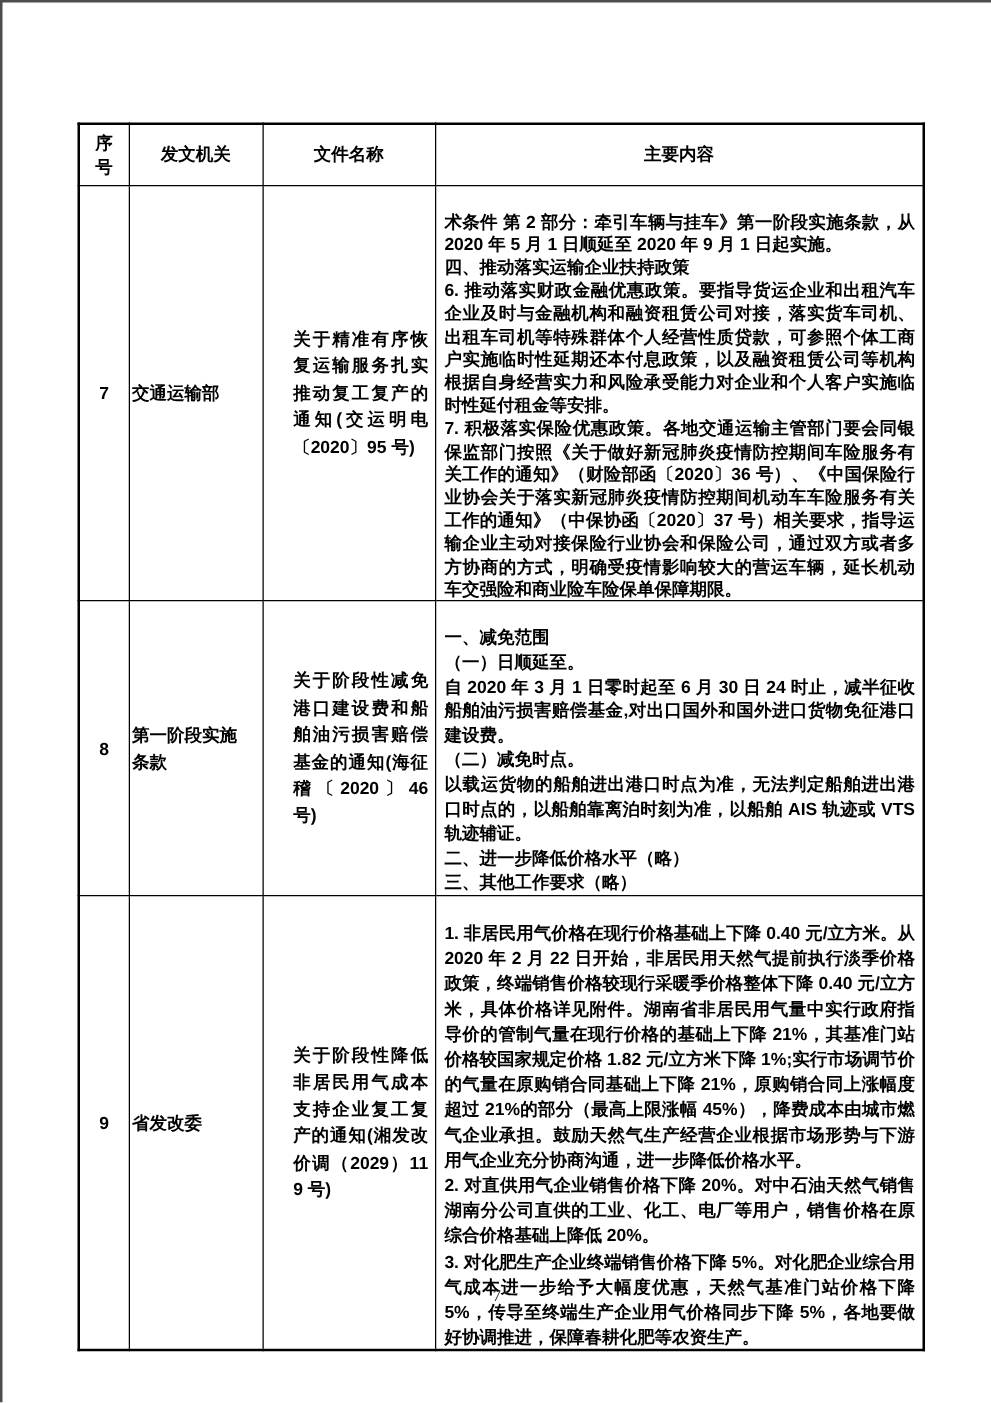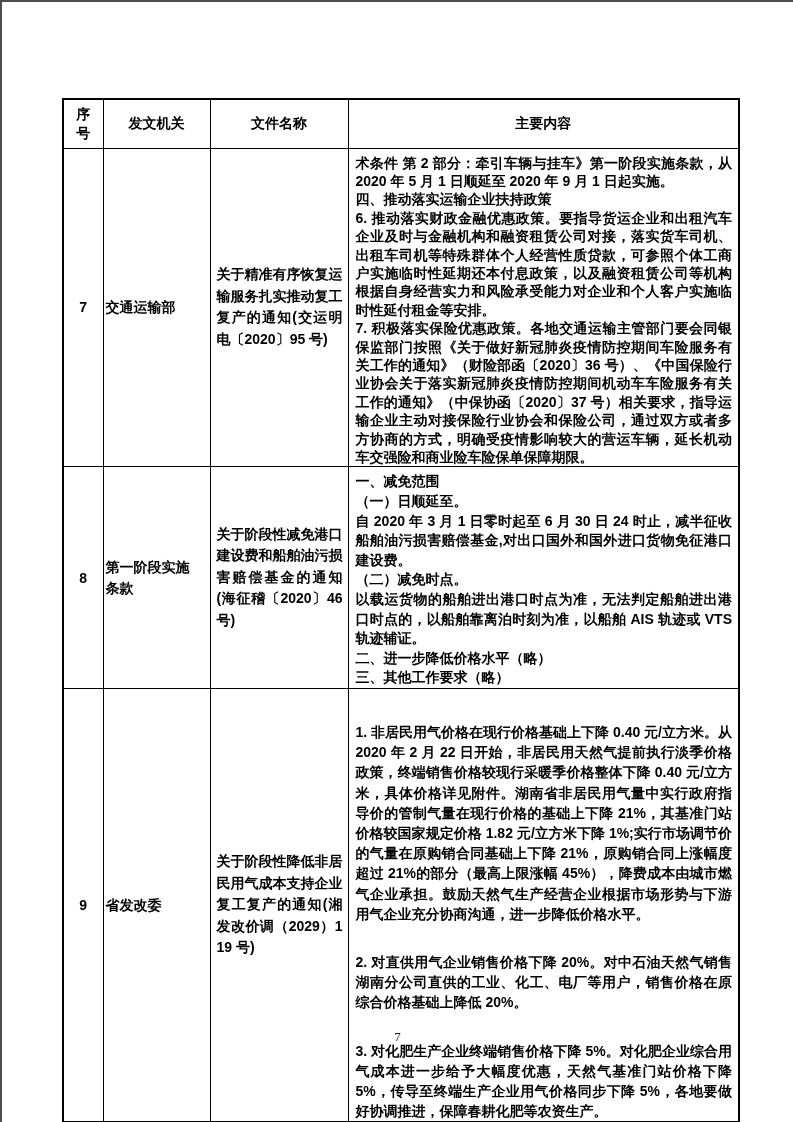--- a/index.html
+++ b/index.html
@@ -59,37 +59,37 @@
   td.agency {
     text-align: left;
     vertical-align: middle;
     padding: 2px 11px 2px 2px;
     line-height: 21px;
     word-break: break-all;
   }
   td.docname {
     text-align: left;
     vertical-align: middle;
-    padding: 2px 5px 2px 6px;
+    padding: 2px 5px 2px 24px;
     line-height: 21.5px;
     word-break: break-all;
     text-align: justify;
   }
   td.content {
     vertical-align: top;
-    padding: 5px 6px 0 7px;
+    padding: 19px 6px 0 7px;
   }
   td.content p {
     margin: 0;
     text-align: justify;
     word-break: break-all;
   }
   tr.r7 td.content p { line-height: 18.4px; }
   tr.r8 td.content p { line-height: 19.6px; }
-  tr.r9 td.content p { line-height: 20.2px; margin-top: 28px; }
+  tr.r9 td.content p { line-height: 20.2px; }
   .page-number {
     position: absolute;
     left: 0;
     top: 1027px;
     width: 100%;
     text-align: center;
     font-family: "Liberation Serif", serif;
     font-size: 13px;
     font-weight: normal;
     color: #1a1a1a;

